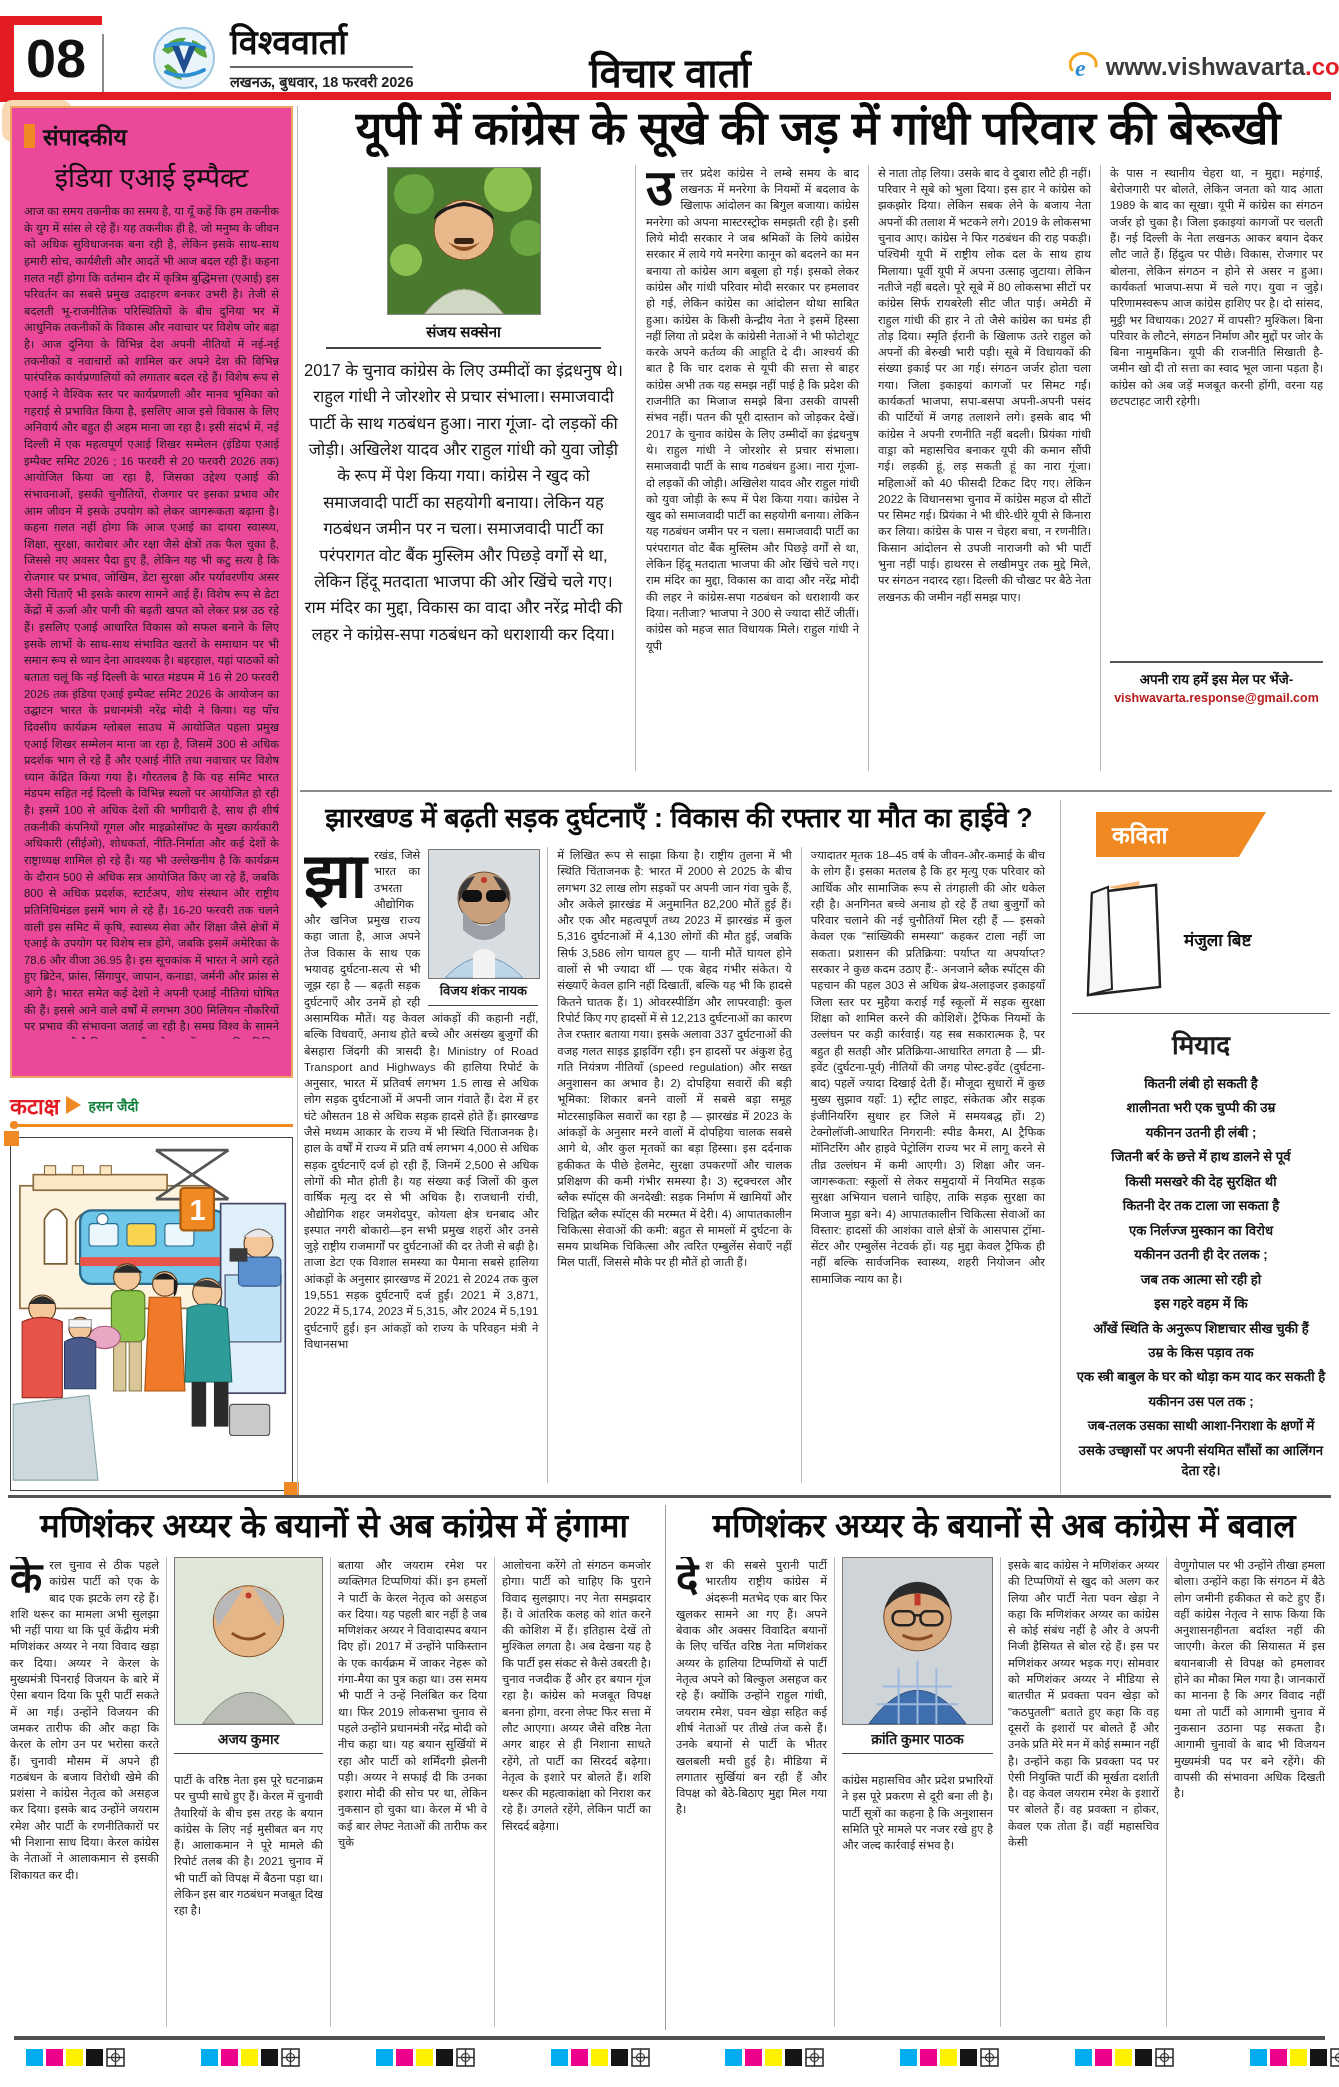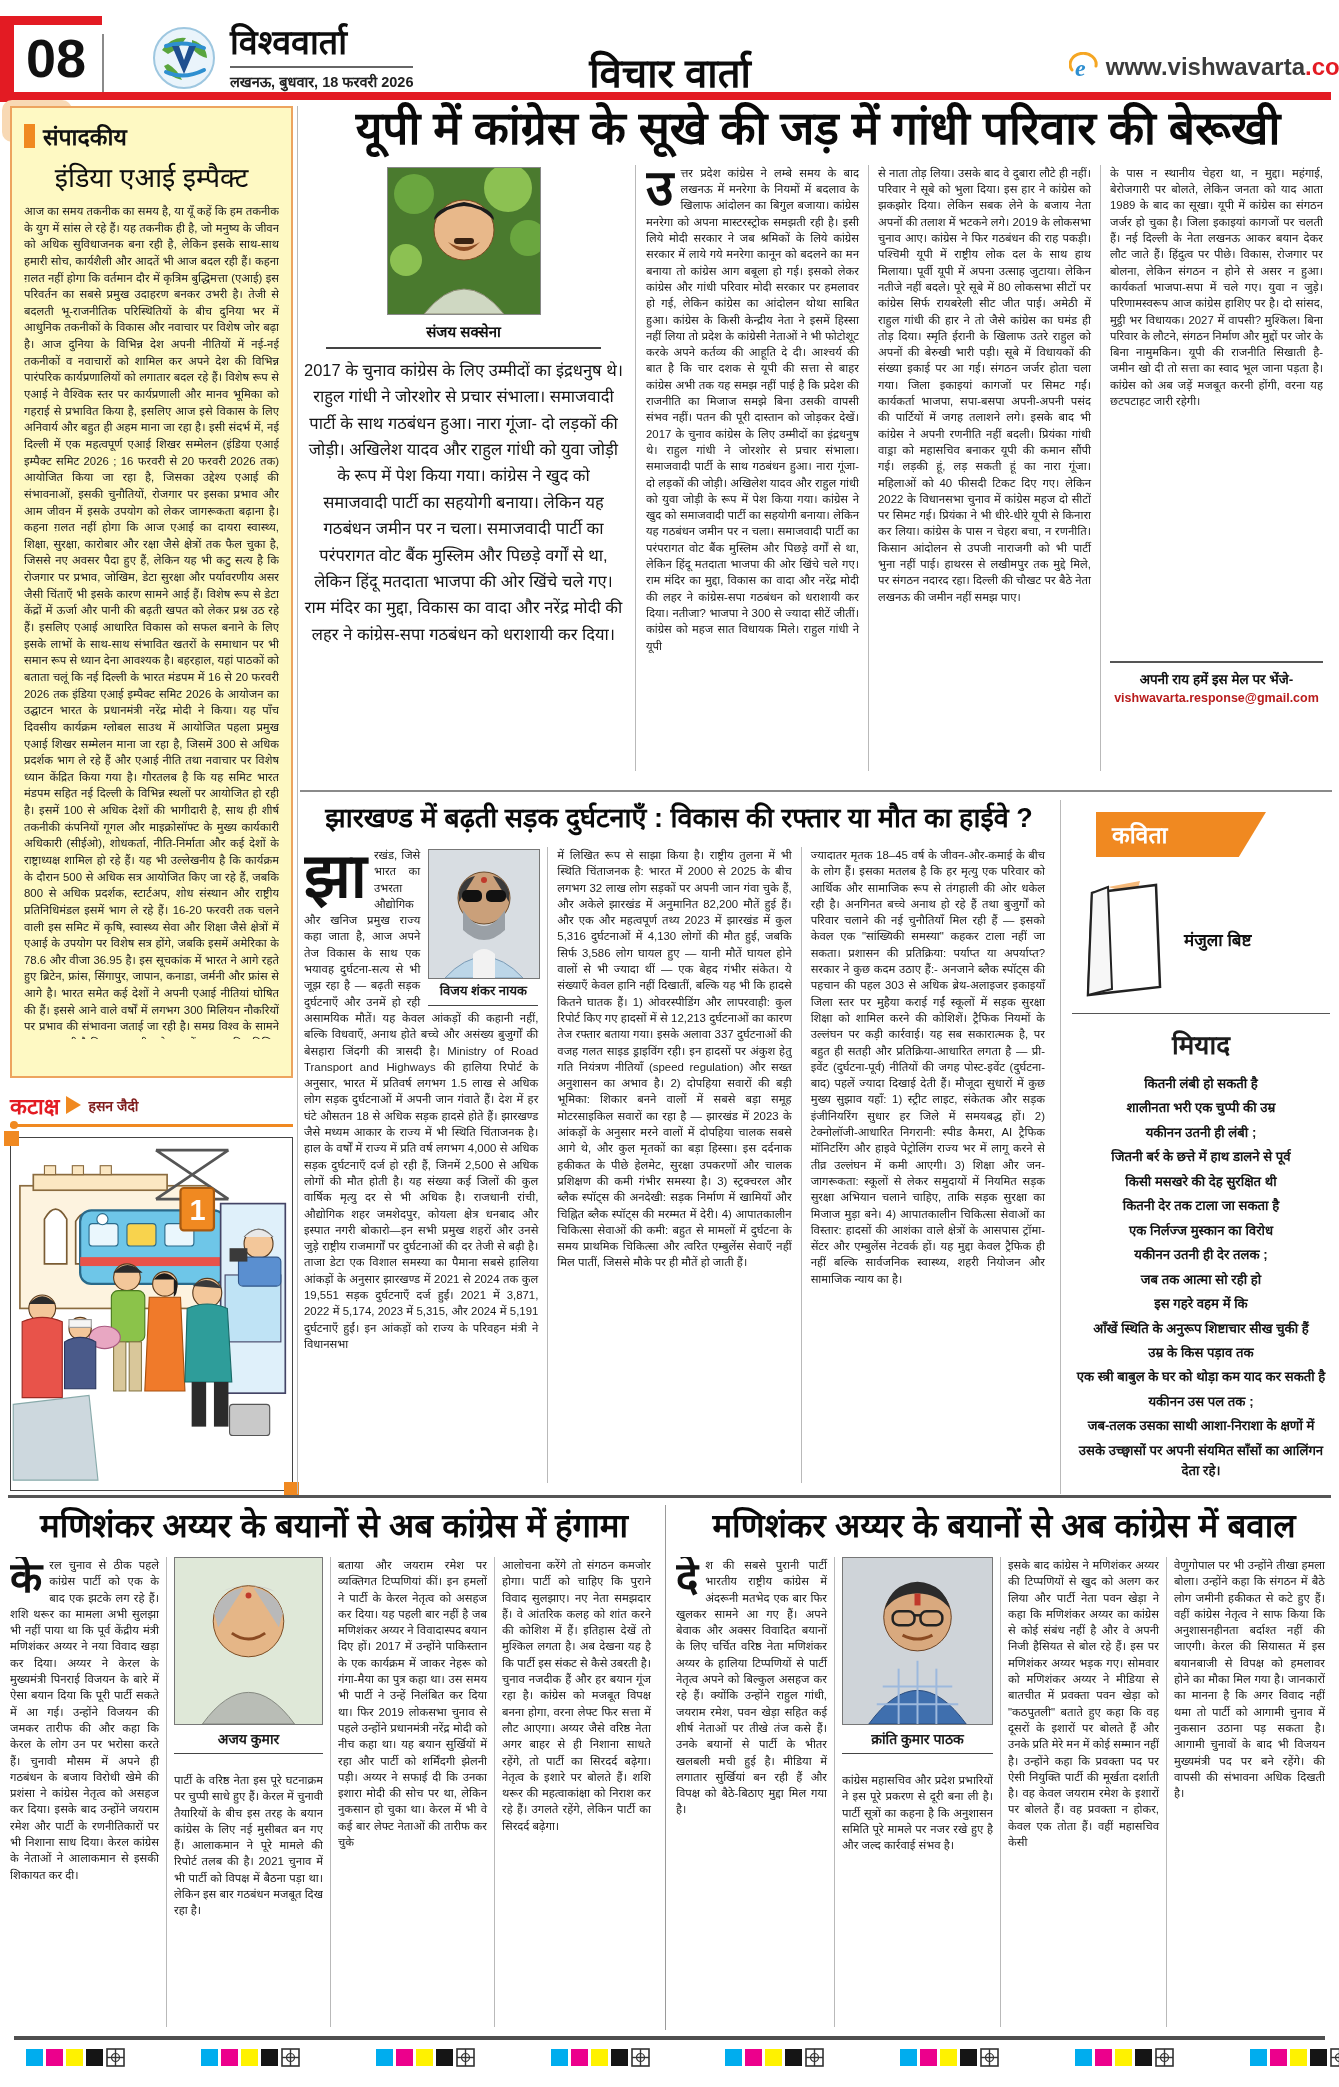--- a/index.html
+++ b/index.html
@@ -13,32 +13,32 @@
   .logo{position:absolute;left:152px;top:26px;width:64px;height:64px;}
   .masthead{position:absolute;left:230px;top:24px;}
   .masthead-title{font-size:34px;font-weight:800;color:#0d0d0d;line-height:1.1;}
   .dateline{border-top:2px solid #666;margin-top:5px;padding-top:3px;font-size:14.5px;font-weight:bold;color:#222;}
   .section-title{position:absolute;left:420px;width:500px;top:44px;text-align:center;font-size:40px;font-weight:800;color:#0b0b0b;}
   .website{position:absolute;right:14px;top:52px;display:flex;align-items:center;gap:7px;}
   .website-text{font-size:24px;font-weight:800;color:#3c3c3c;}
   .website-tld{color:#e31b23;}
   .redbar{position:absolute;left:8px;top:92px;width:1323px;height:8px;background:#e31b23;}
   
-  .editorial-box{position:absolute;left:10px;top:106px;width:283px;height:972px;border:2px solid #eda45f;background:#fef9c3;padding:8px 12px;box-sizing:border-box;}
+  .editorial-box{position:absolute;left:10px;top:106px;width:283px;height:972px;border:2px solid #eda45f;background:#ec4899;padding:8px 12px;box-sizing:border-box;}
   .ed-corner{position:absolute;left:2px;top:100px;width:70px;height:42px;background:#f8d9b4;border-radius:10px;}
   .kicker-row{display:flex;align-items:center;gap:8px;margin:4px 0 6px 0;}
   .kicker-sq{width:11px;height:24px;background:#f08921;}
   .kicker-text{font-size:23px;font-weight:800;color:#111;}
   .ed-title{text-align:center;font-size:27px;font-weight:400;margin:6px 0 8px 0;color:#0d0d0d;}
   .ed-body{font-size:11.4px;line-height:1.46;text-align:justify;color:#1c1c1c;height:836px;overflow:hidden;}
   .cartoon-box{position:absolute;left:10px;top:1090px;width:283px;height:404px;box-sizing:border-box;}
   .cartoon-hdr{display:flex;align-items:center;gap:7px;}
   .cartoon-kicker{font-size:22px;font-weight:800;color:#e31b23;}
   .arrow-icon{width:0;height:0;border-top:9px solid transparent;border-bottom:9px solid transparent;border-left:15px solid #f08921;}
-  .cartoon-author{font-size:14px;font-weight:800;color:#7f1d1d;}
+  .cartoon-author{font-size:14px;font-weight:800;color:#15803d;}
   .cartoon-rule{height:3px;background:#f08921;margin-top:4px;position:relative;}
   .cartoon-rule::before{content:"";position:absolute;left:0;top:-3px;width:8px;height:8px;border-radius:50%;background:#f08921;}
   .cartoon-frame{position:relative;margin-top:10px;border:1.5px solid #444;height:352px;background:#fff;}
   .corner-sq{position:absolute;width:15px;height:15px;background:#f08921;}
   .corner-tl{left:-7px;top:-7px;}
   .corner-br{right:-7px;bottom:-7px;}
   
   .vrule-main{position:absolute;left:297px;top:106px;width:1px;height:1388px;background:#b9b9b9;}
   .vrule-poem{position:absolute;left:1060px;top:800px;width:1px;height:694px;background:#b9b9b9;}
   .hrule-a1{position:absolute;left:300px;top:790px;width:1032px;height:2px;background:#8a8a8a;}

